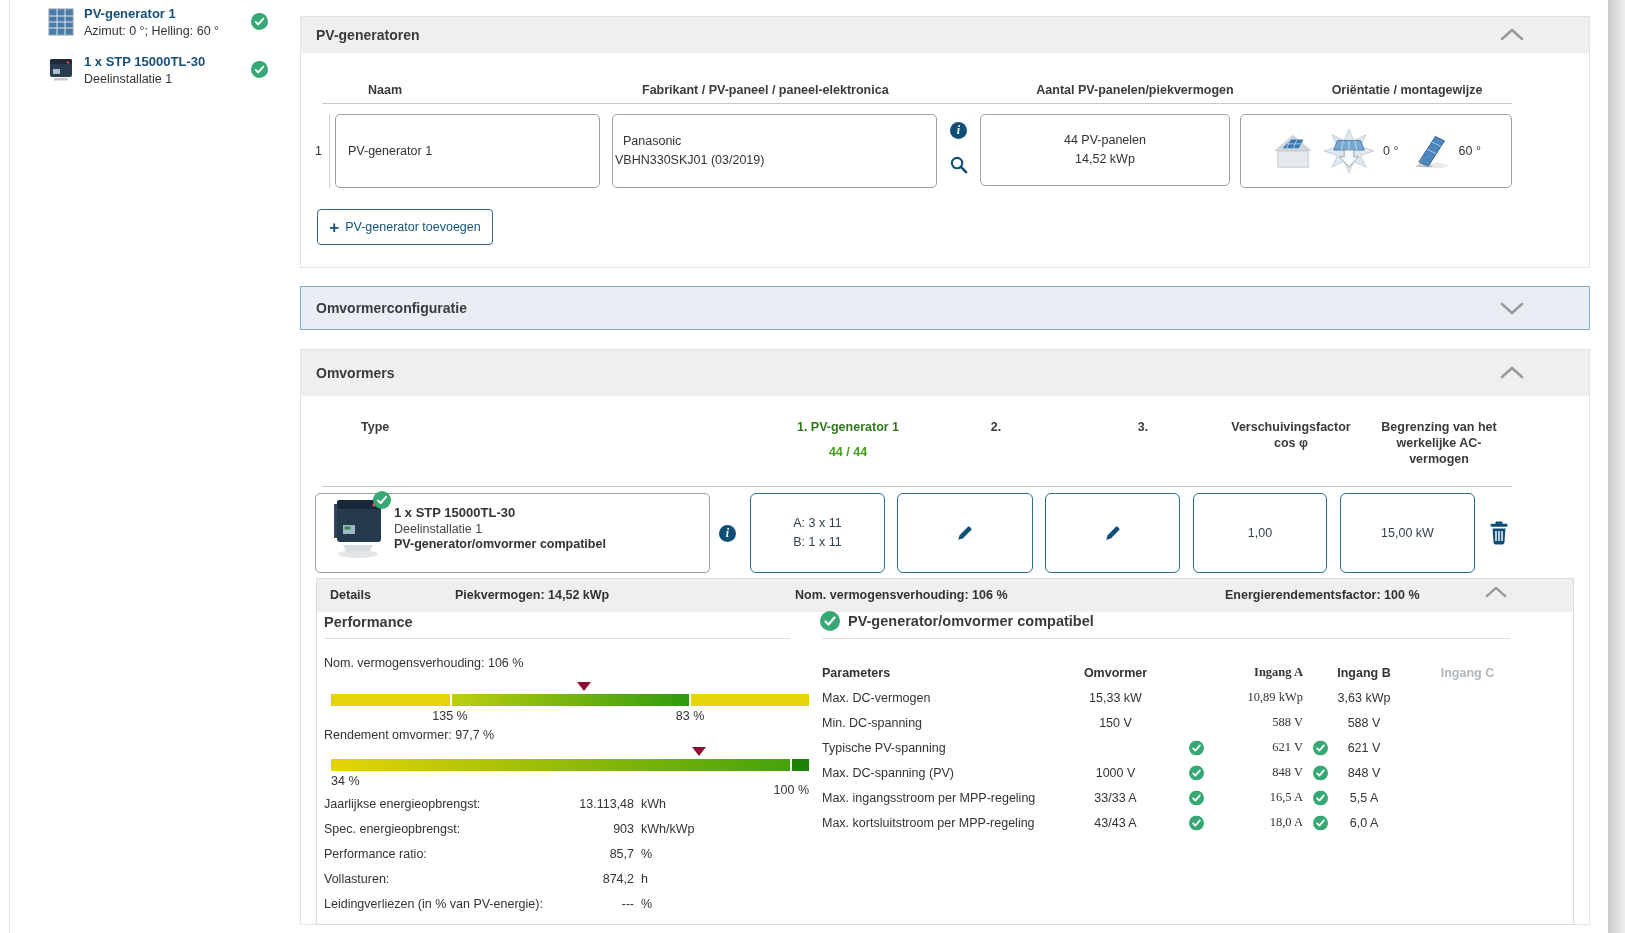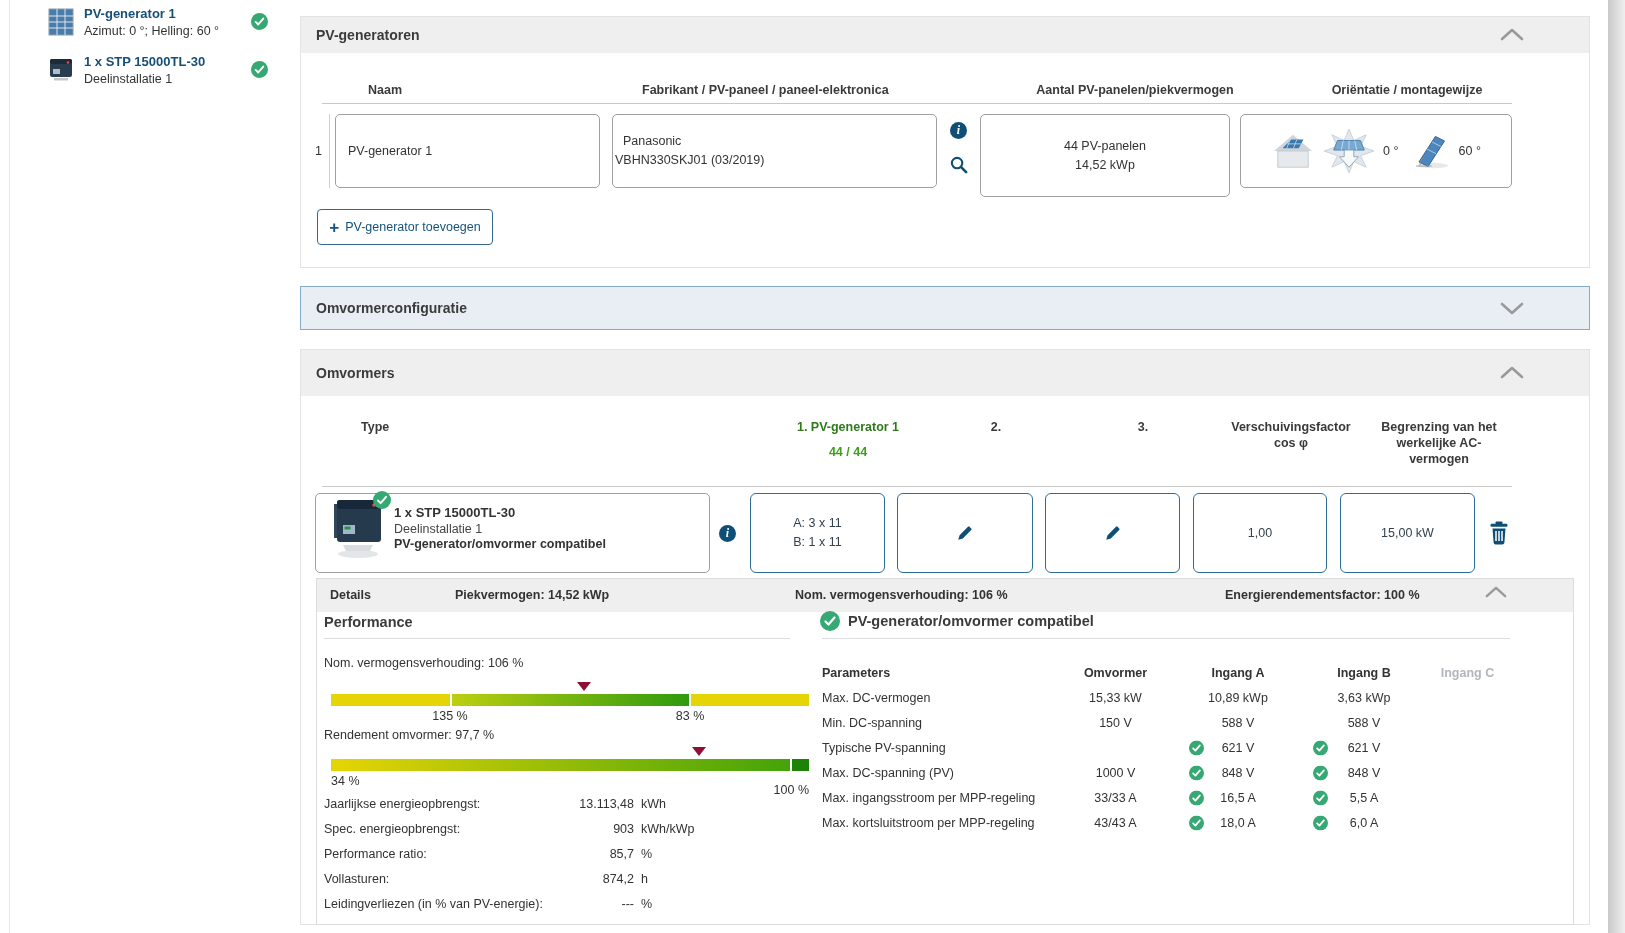--- a/index.html
+++ b/index.html
@@ -50,21 +50,21 @@
 
   .statlbl{position:absolute;color:#333;}
   .statnum{position:absolute;text-align:right;color:#333;}
   .statunit{position:absolute;color:#333;}
 
   
   .pgrid{position:absolute;}
   .prow{display:flex;height:25px;align-items:center;}
   .pc-label{width:236px;}
   .pc-omv{width:115px;text-align:center;}
-  .pc-a{width:130px;text-align:center;position:relative;}
+  .pc-a{width:130px;text-align:right;position:relative;font-family:Liberation Serif, serif;}
   .pc-b{width:122px;text-align:center;position:relative;}
   .pc-c{width:85px;text-align:center;color:#b0b6bb;}
   .pcheck{position:absolute;top:50%;transform:translateY(-50%);line-height:0;}
   .pcheck.cka{left:16px;} .pcheck.ckb{left:10px;}
 
   .sideitem{position:absolute;cursor:pointer;}
   .sidetitle{font-weight:bold;font-size:13px;color:#174f77;}
   .sidesub{font-size:12.5px;color:#333;margin-top:2px;}
 
   .rightstrip{position:absolute;top:0;height:933px;background:linear-gradient(90deg,#c9c9c9,#efefef);}
@@ -151,21 +151,21 @@
   </div>
 
   <div class="infoi" style="left:950px;top:122px;">i</div>
   <span class="abs" style="left:949px;top:155px;cursor:pointer;">
     <svg width="19" height="19" viewBox="0 0 20 20">
         <circle cx="8.5" cy="8.5" r="5.5" fill="none" stroke="#0f4e75" stroke-width="2.2"></circle>
         <line x1="12.8" y1="12.8" x2="18" y2="18" stroke="#0f4e75" stroke-width="2.8" stroke-linecap="round"></line>
       </svg>
   </span>
 
-  <div class="gbox" style="left:980px;top:114px;width:250px;height:83px;display:flex;flex-direction:column;justify-content:center;">
+  <div class="gbox" style="left:980px;top:114px;width:250px;height:72px;display:flex;flex-direction:column;justify-content:center;">
     <div class="ctr" style="line-height:19px;">44 PV-panelen</div>
     <div class="ctr" style="line-height:19px;">14,52 kWp</div>
   </div>
 
   <div class="gbox" style="left:1240px;top:114px;width:272px;height:74px;display:flex;align-items:center;justify-content:center;gap:9px;">
     <span>
       <svg width="44" height="38" viewBox="0 0 46 40">
         <polygon points="23,3 43,20 3,20" fill="#cfd6db"></polygon>
         <rect x="7" y="20" width="32" height="17" fill="#e6eaed" stroke="#c0c8ce"></rect>
         <polygon points="12,17 21,8 34,8 29,17" fill="#3b78ad"></polygon>

